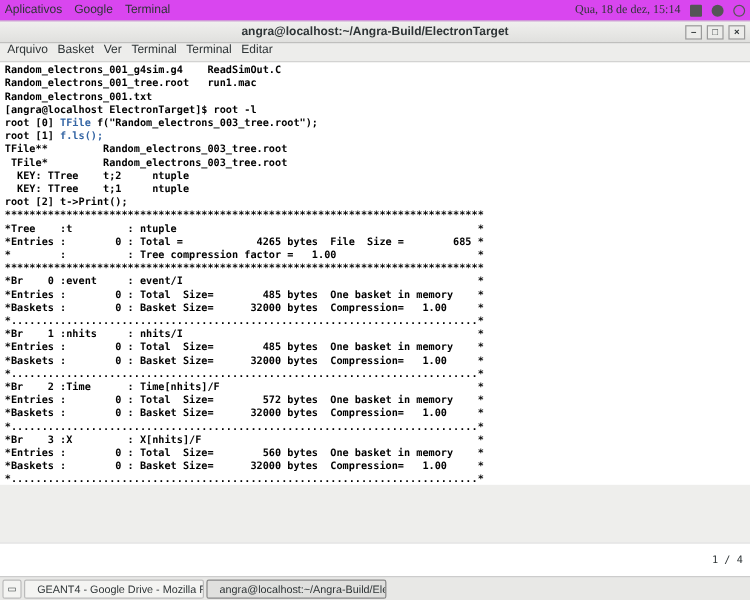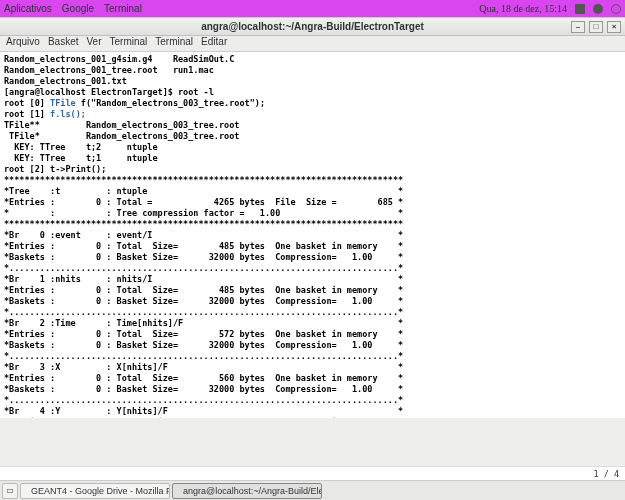--- a/index.html
+++ b/index.html
@@ -71,21 +71,21 @@
   font-size: 8.5px;
   line-height: 11px;
   padding: 2px 4px;
   white-space: pre;
   overflow: hidden;
   color: #000;
   font-weight: bold;
 }
 .terminal .blue { color: #3465a4; text-align: right; }
 .status-scroll {
-  height: 14px;
+  height: 28px;
   background: #ffffff;
   font-family: monospace;
   font-size: 8.5px;
   padding: 0 6px;
   display: flex;
   justify-content: flex-end;
   align-items: center;
   border-top: 1px solid #ddd;
   margin-top: 48px;
 }

